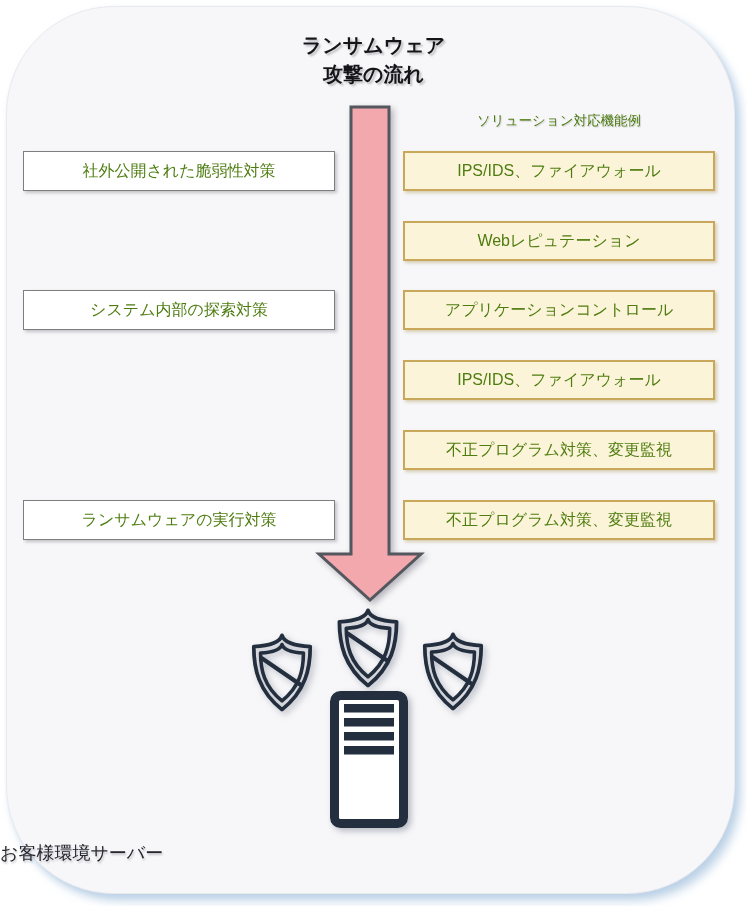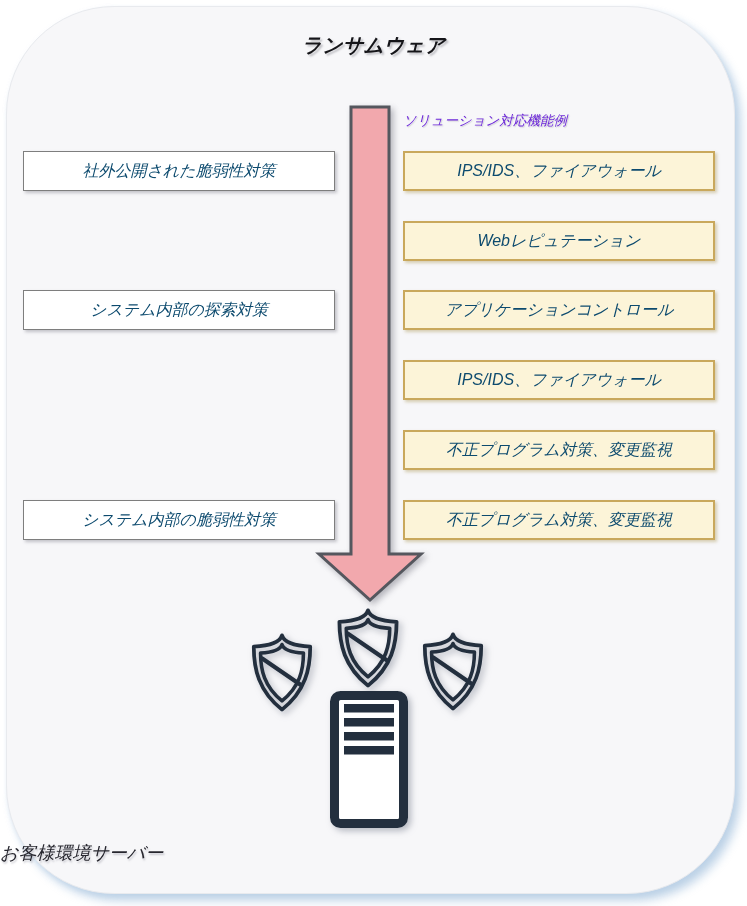--- a/index.html
+++ b/index.html
@@ -9,36 +9,36 @@
     --yellow-border:#C9A85C;
     --white-box-border:#7E7E7E;
     --icon-navy:#232F3E;
     --frame-fill:#F7F7F9;
     --frame-border:#E8EAEE;
     --text-dark:#2E2E33;
   }
   *{margin:0;padding:0;box-sizing:border-box;}
   html,body{width:747px;height:906px;background:#ffffff;overflow:hidden;
     font-family:"Liberation Sans",sans-serif;color:var(--text-dark);}
-  .stage{position:relative;width:747px;height:705px;font-style:italic;}
+  .stage{position:relative;width:747px;height:705px;}
 
   .frame{position:absolute;left:6px;top:6px;width:729px;height:888px;
     background:var(--frame-fill);border:1px solid var(--frame-border);
     border-radius:108px;
     box-shadow:6px 7px 10px rgba(176,201,226,0.75), 2px 3px 5px rgba(200,216,236,0.55);}
 
   .title{position:absolute;left:0;top:31px;width:747px;text-align:center;
     font-size:20px;font-weight:bold;line-height:29px;color:#151519;
     text-shadow:2px 2px 2px rgba(90,90,100,0.35);}
 
-  .right-header{position:absolute;left:403px;top:112px;width:312px;
-    font-size:13.5px;color:#6d28d9;text-shadow:1px 1px 1px rgba(120,120,130,0.3);}
+  .right-header{position:absolute;left:403px;top:112px;width:312px;text-align:center;
+    font-size:13.5px;color:#4d7c0f;text-shadow:1px 1px 1px rgba(120,120,130,0.3);}
 
   .box{position:absolute;width:312px;height:40px;display:flex;align-items:center;
-    justify-content:center;font-size:16px;color:#0c4a6e;white-space:nowrap;}
+    justify-content:center;font-size:16px;color:#4d7c0f;white-space:nowrap;}
   .box.left{left:23px;background:#ffffff;border:1px solid var(--white-box-border);
     box-shadow:2px 2px 3px rgba(130,130,142,0.45);}
   .box.right{left:403px;background:var(--yellow-fill);border:2px solid var(--yellow-border);
     box-shadow:2px 2px 3px rgba(172,152,92,0.45);}
 
   .arrow-svg{position:absolute;left:308px;top:104px;width:124px;height:500px;
     filter:drop-shadow(3px 3px 3px rgba(100,100,112,0.45));}
   .arrow-svg polygon{fill:var(--arrow-fill);stroke:var(--arrow-stroke);
     stroke-width:3;stroke-linejoin:miter;}
 
@@ -53,41 +53,42 @@
     font-size:18px;color:#26262E;text-shadow:1px 2px 2px rgba(110,110,125,0.35);}
 </style>
 </head>
 <body>
 
 <div class="stage">
   <div class="frame"></div>
 
   <div class="title">
     <div>ランサムウェア</div>
+    <div>攻撃の流れ</div>
   </div>
 
   <svg class="arrow-svg" viewBox="0 0 124 500" aria-hidden="true">
     <polygon points="43,3 81,3 81,450 113,450 62,496 11,450 43,450"></polygon>
   </svg>
 
   <div class="right-header">ソリューション対応機能例</div>
 
   <div class="box left" style="top:151px">社外公開された脆弱性対策</div>
   <div class="box right" style="top:151px">IPS/IDS、ファイアウォール</div>
 
   <div class="box right" style="top:221px">Webレピュテーション</div>
 
   <div class="box right" style="top:290px">アプリケーションコントロール</div>
   <div class="box left" style="top:290px">システム内部の探索対策</div>
 
   <div class="box right" style="top:360px">IPS/IDS、ファイアウォール</div>
 
   <div class="box right" style="top:430px">不正プログラム対策、変更監視</div>
 
-  <div class="box left" style="top:500px">システム内部の脆弱性対策</div>
+  <div class="box left" style="top:500px">ランサムウェアの実行対策</div>
   <div class="box right" style="top:500px">不正プログラム対策、変更監視</div>
 
   <svg class="icon-svg" style="left:249px;top:633px;width:66px;height:79px" viewBox="0 0 70 84" aria-hidden="true">
     <path class="shield-path" d="M35 2.5 C33 9 24 13.5 5 14.5 C5 38 10 61.5 35 81.5 C60 61.5 65 38 65 14.5 C46 13.5 37 9 35 2.5 Z"></path>
     <path class="shield-path inner" d="M35 2.5 C33 9 24 13.5 5 14.5 C5 38 10 61.5 35 81.5 C60 61.5 65 38 65 14.5 C46 13.5 37 9 35 2.5 Z" transform="translate(35 43) scale(0.76) translate(-35 -43)"></path>
     <line class="shield-slash" x1="14" y1="27" x2="55.5" y2="55.5"></line>
   </svg>
 
   <svg class="icon-svg" style="left:332px;top:608px;width:72px;height:80px" viewBox="0 0 70 84" aria-hidden="true">
     <path class="shield-path" d="M35 2.5 C33 9 24 13.5 5 14.5 C5 38 10 61.5 35 81.5 C60 61.5 65 38 65 14.5 C46 13.5 37 9 35 2.5 Z"></path>

